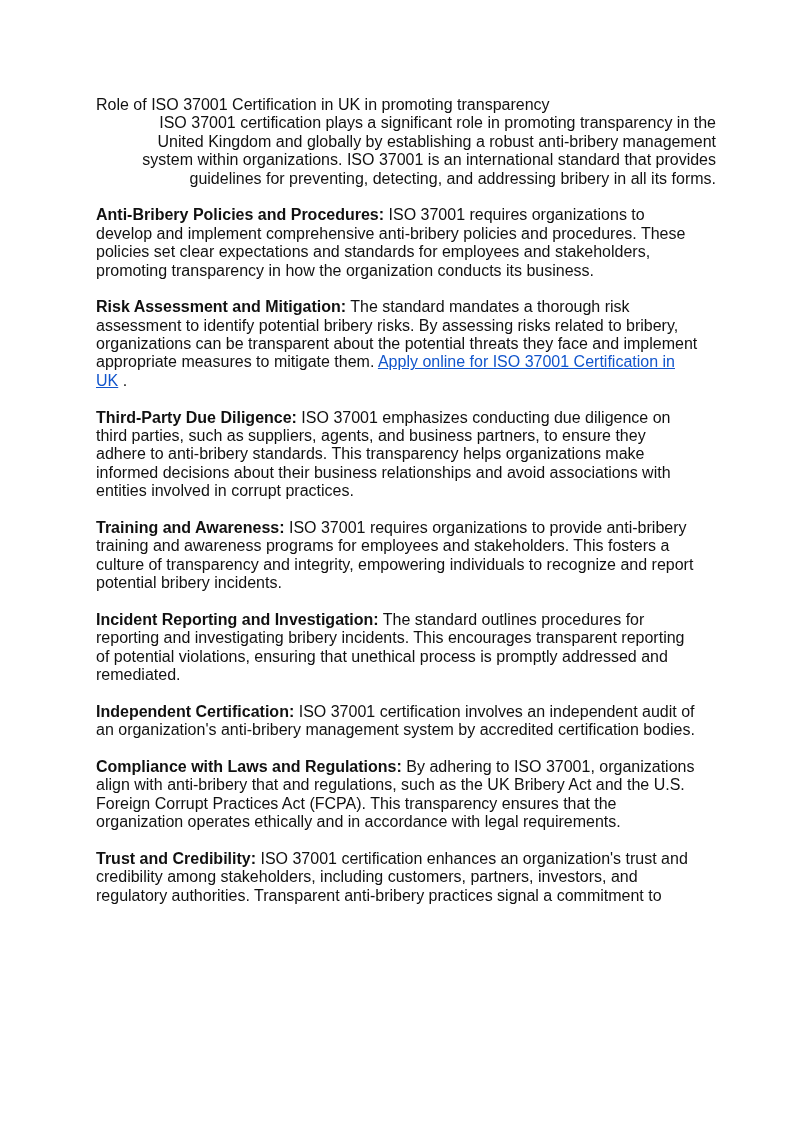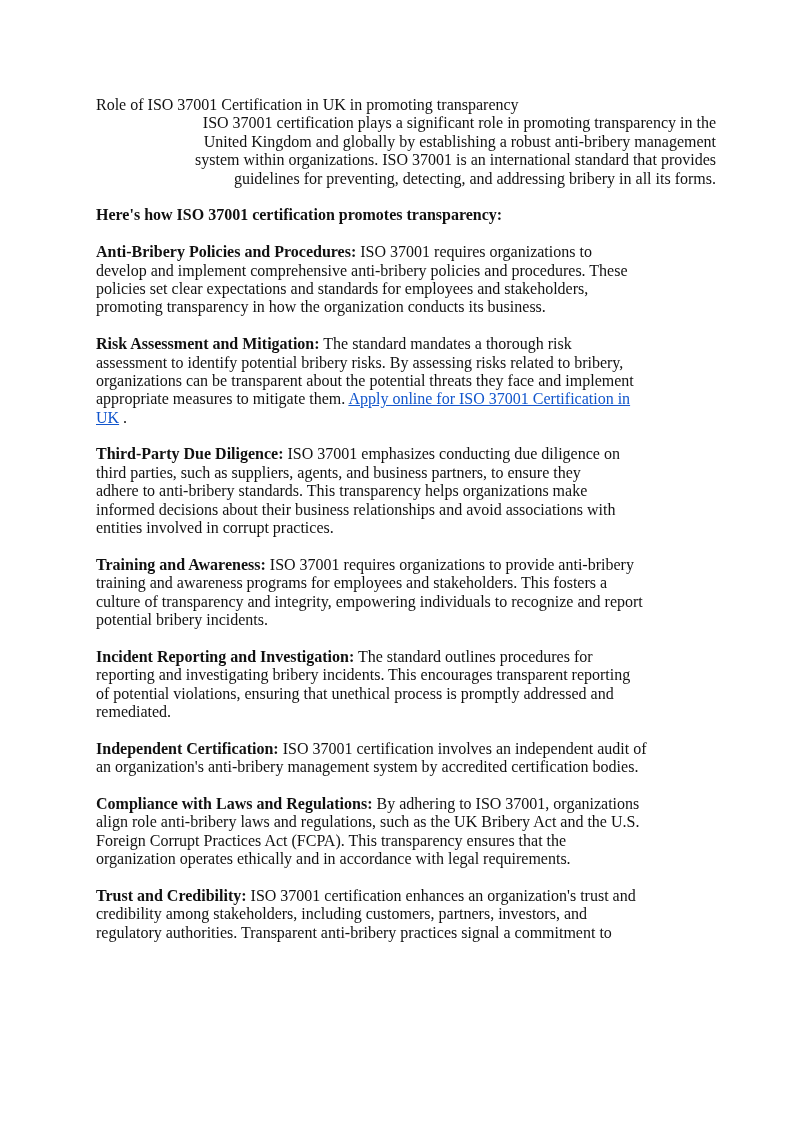--- a/index.html
+++ b/index.html
@@ -1,19 +1,19 @@
 <!DOCTYPE html>
 <html><head>
   <meta charset="utf-8">
   <style>
     html, body { margin: 0; padding: 0; background: #ffffff; }
     body { width: 794px; height: 1123px; overflow: hidden; position: relative; }
     .page {
       position: absolute; left: 96px; top: 96px; width: 620px;
-      font-family: Liberation Serif, serif;
+      font-family: Liberation Sans, sans-serif;
       font-size: 16px; color: #111111;
     }
     .title { line-height: 18.4px; margin: 0; }
     .intro { margin-top: 37px; text-align: right; }
     .line { display: block; white-space: nowrap; line-height: 18.4px; height: 18.4px; }
     .para { margin: 0 0 18.4px 0; }
     .heading { font-weight: bold; margin: 0 0 18.4px 0; line-height: 18.4px; }
     b { font-weight: bold; }
     a.link { color: #1155cc; text-decoration: underline; margin-top: 27px; }
   </style>
@@ -23,21 +23,20 @@
 <div class="page">
   <p class="title">Role of ISO 37001 Certification in UK in promoting transparency</p>
 
   <div class="para intro">
     <span class="line">ISO 37001 certification plays a significant role in promoting transparency in the</span>
     <span class="line">United Kingdom and globally by establishing a robust anti-bribery management</span>
     <span class="line">system within organizations. ISO 37001 is an international standard that provides</span>
     <span class="line">guidelines for preventing, detecting, and addressing bribery in all its forms.</span>
   </div>
 
-  <p class="heading">Here's how ISO 37001 certification promotes transparency:</p>
 
   <div class="para">
     <span class="line"><b>Anti-Bribery Policies and Procedures:</b><span> ISO 37001 requires organizations to</span></span>
     <span class="line">develop and implement comprehensive anti-bribery policies and procedures. These</span>
     <span class="line">policies set clear expectations and standards for employees and stakeholders,</span>
     <span class="line">promoting transparency in how the organization conducts its business.</span>
   </div>
 
   <div class="para">
     <span class="line"><b>Risk Assessment and Mitigation:</b><span> The standard mandates a thorough risk</span></span>
@@ -69,21 +68,21 @@
     <span class="line">remediated.</span>
   </div>
 
   <div class="para">
     <span class="line"><b>Independent Certification:</b><span> ISO 37001 certification involves an independent audit of</span></span>
     <span class="line">an organization's anti-bribery management system by accredited certification bodies.</span>
   </div>
 
   <div class="para">
     <span class="line"><b>Compliance with Laws and Regulations:</b><span> By adhering to ISO 37001, organizations</span></span>
-    <span class="line">align role anti-bribery laws and regulations, such as the UK Bribery Act and the U.S.</span>
+    <span class="line">align with anti-bribery that and regulations, such as the UK Bribery Act and the U.S.</span>
     <span class="line">Foreign Corrupt Practices Act (FCPA). This transparency ensures that the</span>
     <span class="line">organization operates ethically and in accordance with legal requirements.</span>
   </div>
 
   <div class="para">
     <span class="line"><b>Trust and Credibility:</b><span> ISO 37001 certification enhances an organization's trust and</span></span>
     <span class="line">credibility among stakeholders, including customers, partners, investors, and</span>
     <span class="line">regulatory authorities. Transparent anti-bribery practices signal a commitment to</span>
   </div>
 </div>

